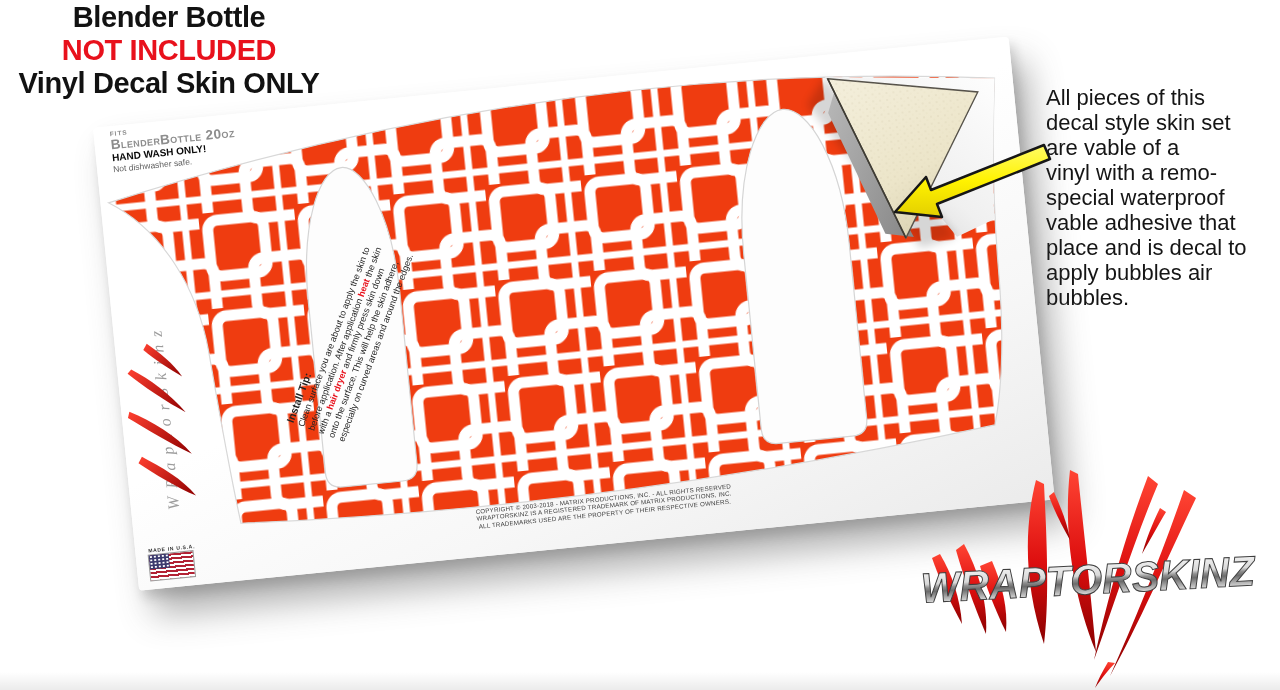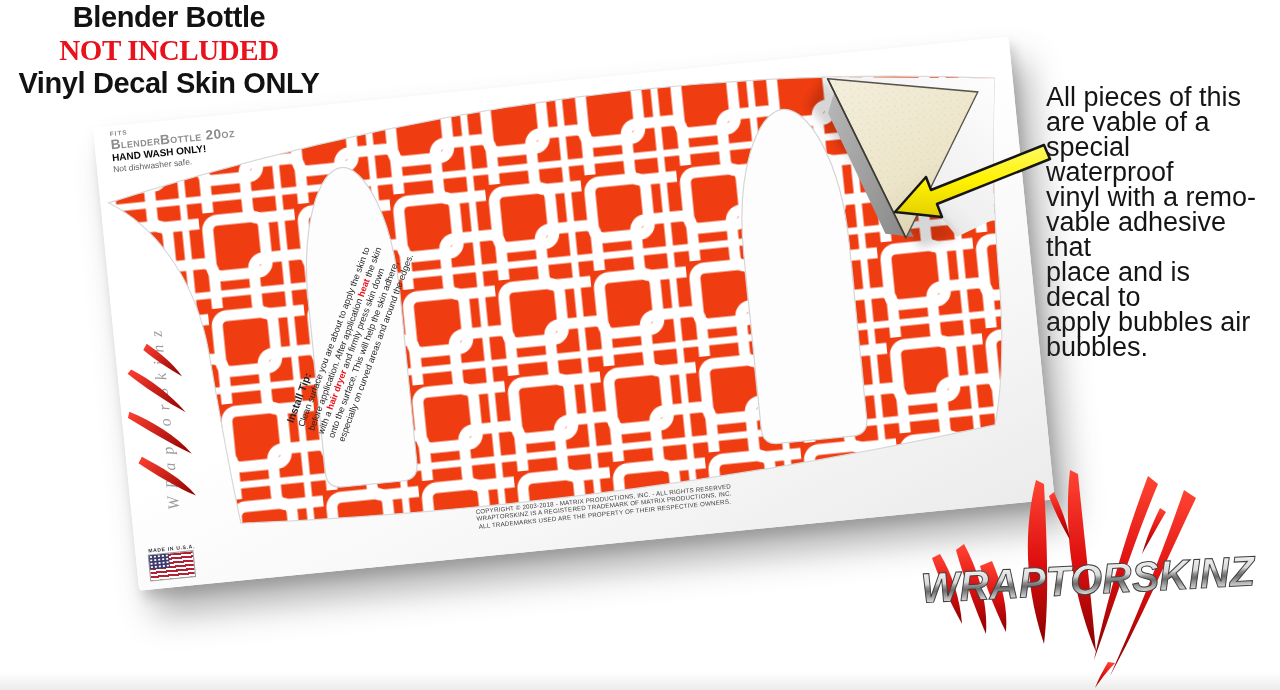--- a/index.html
+++ b/index.html
@@ -2,25 +2,25 @@
 <html><head>
 <meta charset="utf-8">
 <style>
   html,body{margin:0;padding:0;background:#fff;}
   .stage{position:relative;width:1280px;height:690px;background:#ffffff;overflow:hidden;
          font-family:"Liberation Sans", sans-serif;}
 
   
   .heading{position:absolute;left:0;top:1px;width:338px;text-align:center;
            font-size:29px;line-height:33px;font-weight:700;color:#121212;letter-spacing:-0.4px;}
-  .heading .red{color:#e8111c;font-weight:800;font-family:Liberation Serif, serif;}
+  .heading .red{color:#e8111c;font-weight:800;}
 
   
   .info{position:absolute;left:1046px;top:85px;width:212px;
-        font-size:27px;line-height:25px;color:#151515;}
+        font-size:22px;line-height:25px;color:#151515;}
 
   
   .sheet{position:absolute;left:93px;top:128px;width:920px;height:465px;
          transform:rotate(-5.7deg);transform-origin:0 0;border-radius:4px;
          background:linear-gradient(160deg,#ffffff 45%,#f7f7f7 72%,#ebebeb 100%);
          box-shadow:14px 26px 34px rgba(70,70,70,.42), 4px 8px 12px rgba(0,0,0,.16);}
   .decal-svg{position:absolute;inset:0;width:100%;height:100%;}
 
   .smallprint{position:absolute;left:16px;top:4px;}
   .fits{font-size:6.5px;font-weight:700;color:#8a8a8a;letter-spacing:1px;line-height:7px;}
@@ -61,23 +61,24 @@
   <div class="bottomband"></div>
 
   <div class="heading">
     <div>Blender Bottle</div>
     <div class="red">NOT INCLUDED</div>
     <div>Vinyl Decal Skin ONLY</div>
   </div>
 
   <div class="info">
     <div>All pieces of this</div>
+    <div>decal style  skin set</div>
     <div>are vable of a</div>
+    <div>vinyl with a remo-</div>
     <div>special waterproof</div>
-    <div>vinyl with a remo-</div>
     <div>vable adhesive that</div>
     <div>place and is decal to</div>
     <div>apply bubbles air</div>
     <div>bubbles.</div>
   </div>
 
   <div class="sheet">
 
     <svg class="decal-svg" viewBox="0 0 920 465" preserveAspectRatio="none">
       <defs>

